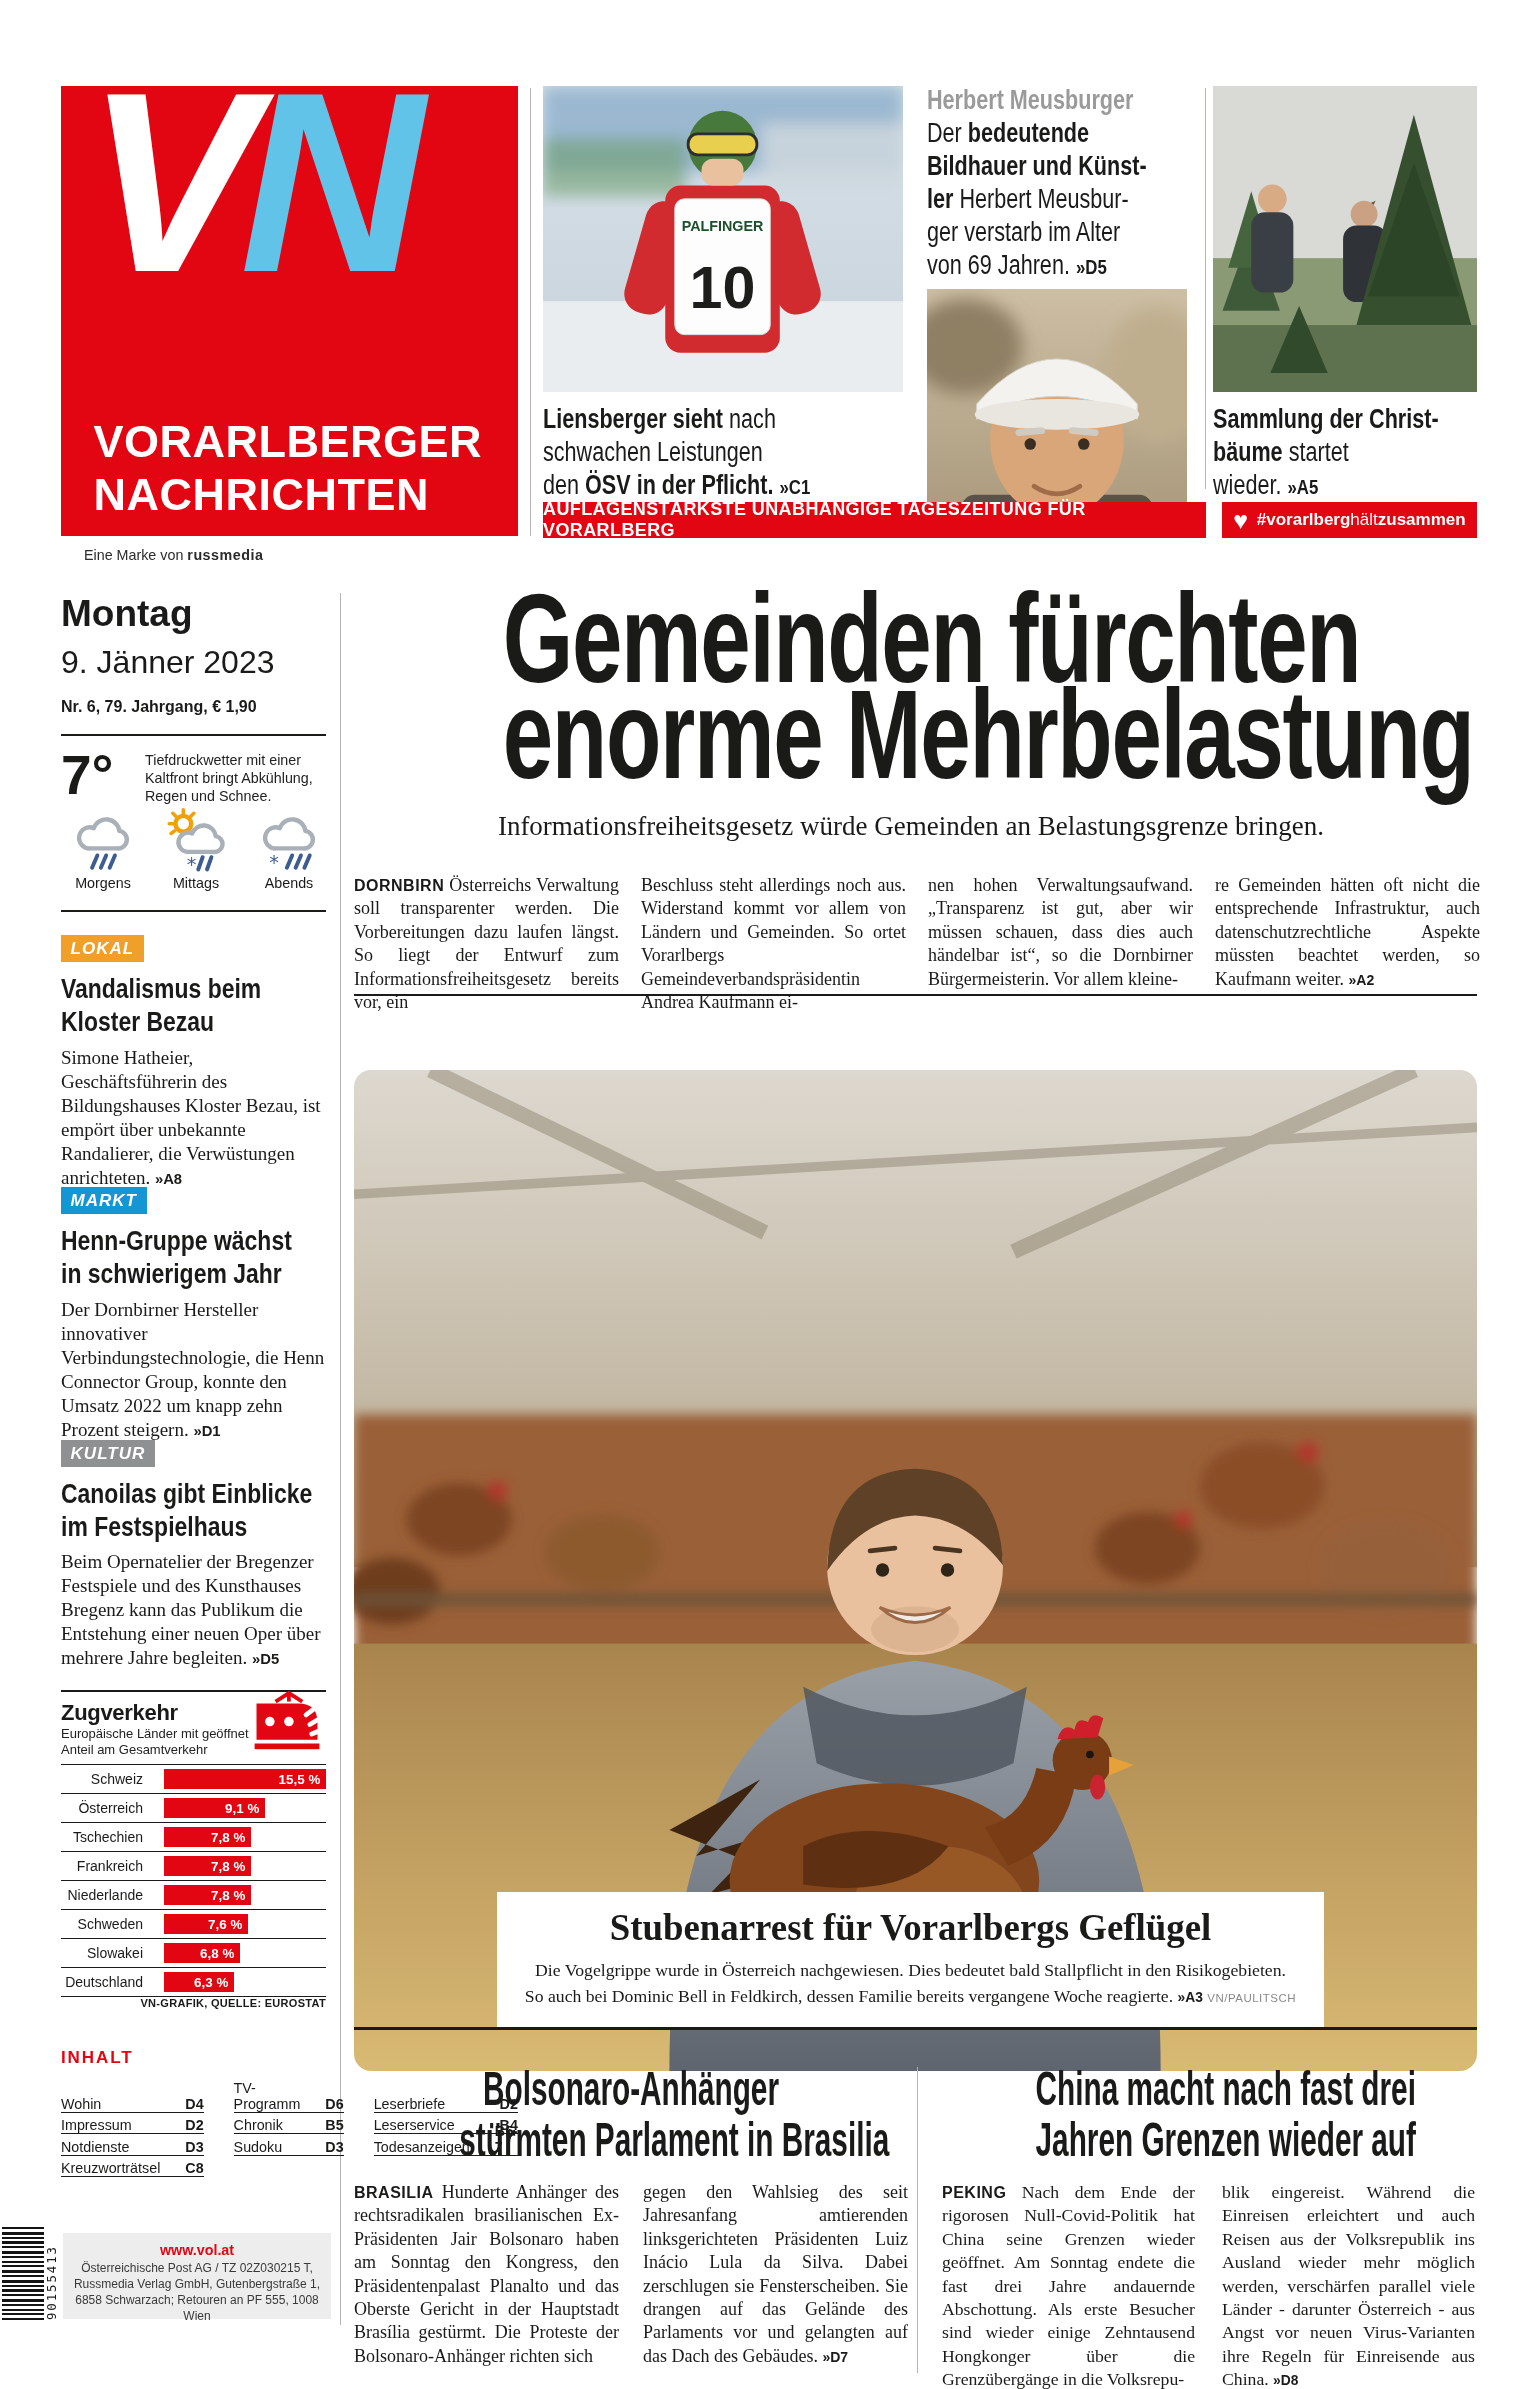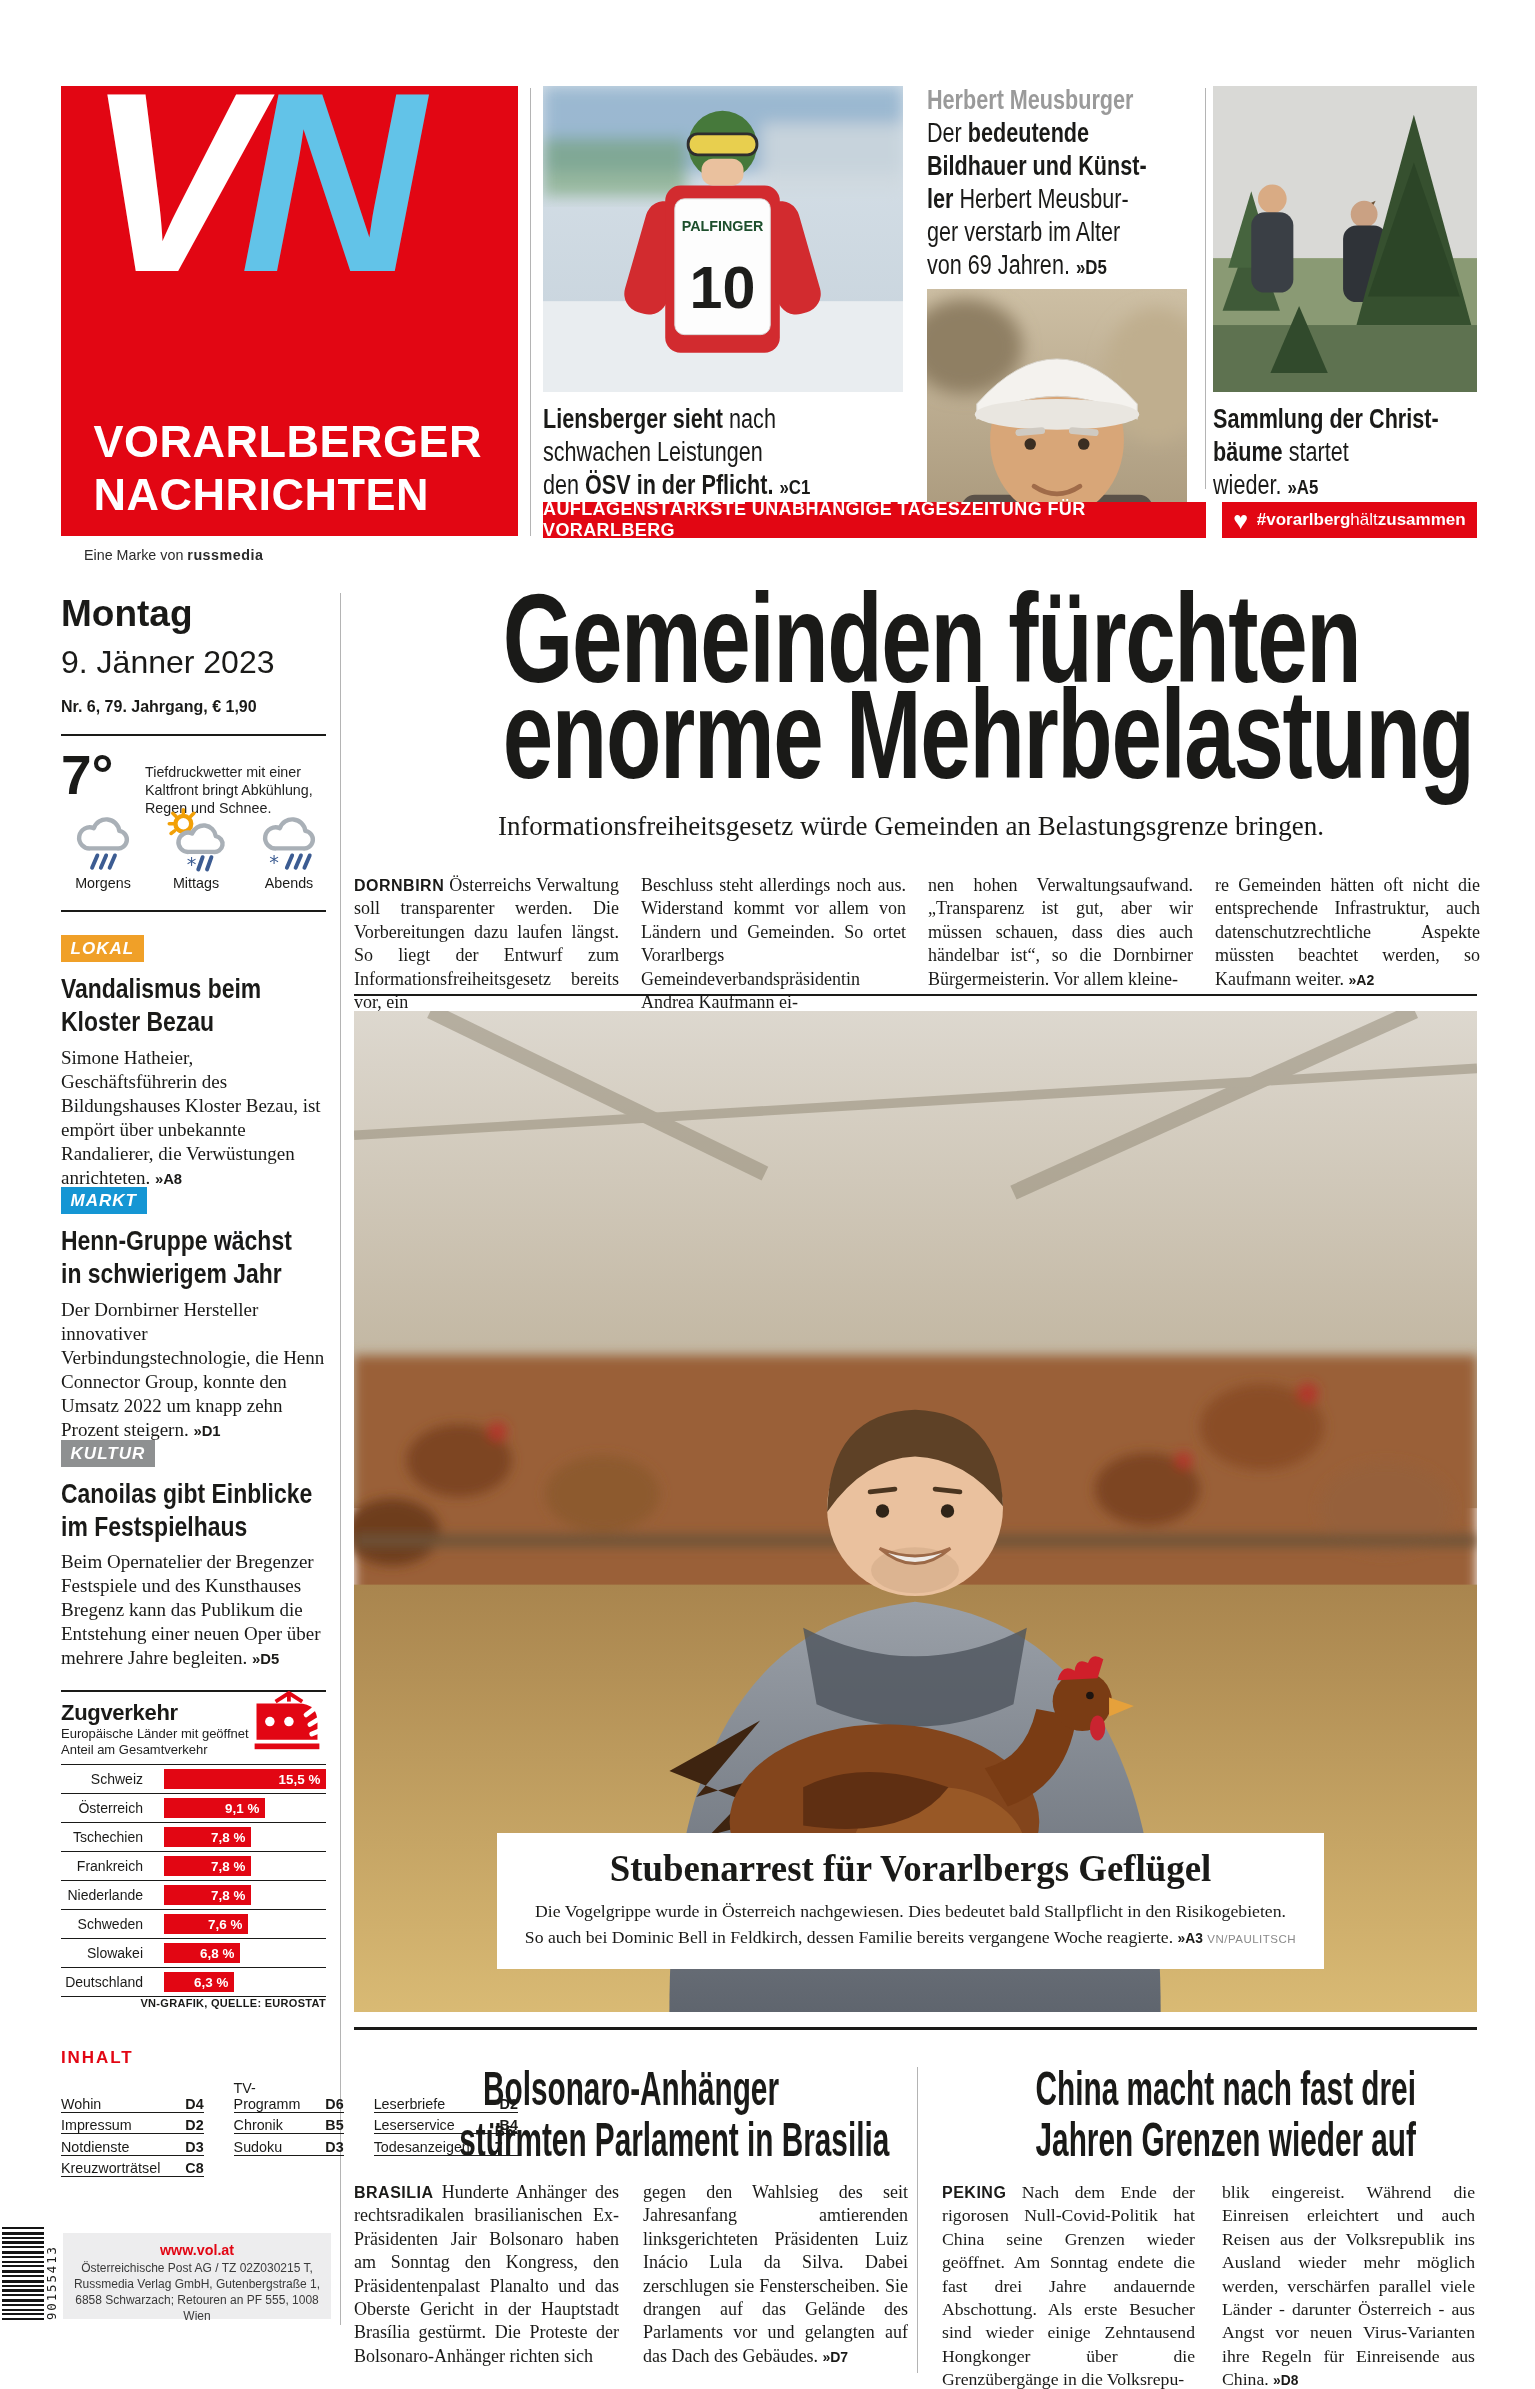--- a/index.html
+++ b/index.html
@@ -30,21 +30,21 @@
   .banner-left{left:543px;top:502px;width:663px;height:36px;font-size:18px;letter-spacing:0.4px;}
   .banner-right{left:1222px;top:502px;width:255px;height:36px;font-size:17px;gap:8.6px;}
   .banner-right .mid{font-weight:400;}
   .heart{font-size:25px;line-height:1;}
   .photo{position:absolute;overflow:hidden;}
   
   .montag{left:61px;top:595px;font-size:37px;font-weight:700;line-height:1;}
   .edition-date{left:61px;top:646px;font-size:32px;font-weight:400;line-height:1;}
   .issue{left:61px;top:698px;font-size:16px;font-weight:700;}
   .temp{left:61px;top:748px;font-size:55px;font-weight:700;line-height:1;}
-  .forecast{left:145px;top:751px;width:184px;font-size:14.3px;line-height:18px;color:#222;margin-top:12px;}
+  .forecast{left:145px;top:751px;width:184px;font-size:14.3px;line-height:18px;color:#222;}
   .weather-row{left:61px;top:808px;width:270px;display:flex;justify-content:space-between;}
   .wcell{width:84px;text-align:center;}
   .wcell .wlabel{font-size:14.3px;margin-top:1.9px;}
   .sec-label{position:absolute;color:#fff;font-weight:700;font-size:17px;letter-spacing:1px;
              padding:3.8px 9.6px 2.9px;font-style:italic;}
   .side-headline{position:absolute;font-size:27px;line-height:32.5px;font-weight:700;
                  transform:scaleX(.85);transform-origin:0 0;}
   .side-body{position:absolute;width:273px;font-size:19px;line-height:24px;}
   .zug-title{left:61px;top:1700px;font-size:22px;font-weight:700;letter-spacing:-0.3px;}
   .zug-sub{left:61px;top:1726px;width:206px;font-size:13px;line-height:16.3px;color:#222;}
@@ -426,21 +426,21 @@
 <div class="abs lead-subhead serif">Informationsfreiheitsgesetz würde Gemeinden an Belastungsgrenze bringen.</div>
 
 <div class="abs lead-cols">
   <div class="col"><span class="dateline">DORNBIRN</span><span> Österreichs Verwaltung soll transparenter werden. Die Vorbereitungen dazu laufen längst. So liegt der Entwurf zum Informationsfreiheitsgesetz bereits vor, ein</span></div>
   <div class="col"><span>Beschluss steht allerdings noch aus. Widerstand kommt vor allem von Ländern und Gemeinden. So ortet Vorarlbergs Gemeindeverbandspräsidentin Andrea Kaufmann ei-</span></div>
   <div class="col"><span>nen hohen Verwaltungsaufwand. „Transparenz ist gut, aber wir müssen schauen, dass dies auch händelbar ist“, so die Dornbirner Bürgermeisterin. Vor allem kleine-</span></div>
   <div class="col"><span>re Gemeinden hätten oft nicht die entsprechende Infrastruktur, auch datenschutzrechtliche Aspekte müssten beachtet werden, so Kaufmann weiter. </span><span class="pref">»A2</span></div>
 </div>
 <div class="hrule" style="left:354px;top:994px;width:1123px;height:1.9px;"></div>
 
-<div class="photo" style="left:354px;top:1011px;width:1123px;height:1001px;">
+<div class="photo" style="left:354px;top:1070px;width:1123px;height:1001px;border-radius:17px;">
   <svg class="icon-svg" width="1123" height="1001" viewBox="0 0 1175 1047" preserveAspectRatio="none">
     <defs>
       <linearGradient id="gCeil" x1="0" y1="0" x2="0" y2="1">
           <stop offset="0" stop-color="#ddd8cf"></stop>
           <stop offset="1" stop-color="#b7a98f"></stop>
         </linearGradient>
       <linearGradient id="gStraw" x1="0" y1="0" x2="0" y2="1">
           <stop offset="0" stop-color="#a9854e"></stop>
           <stop offset="1" stop-color="#d9ba74"></stop>
         </linearGradient>

